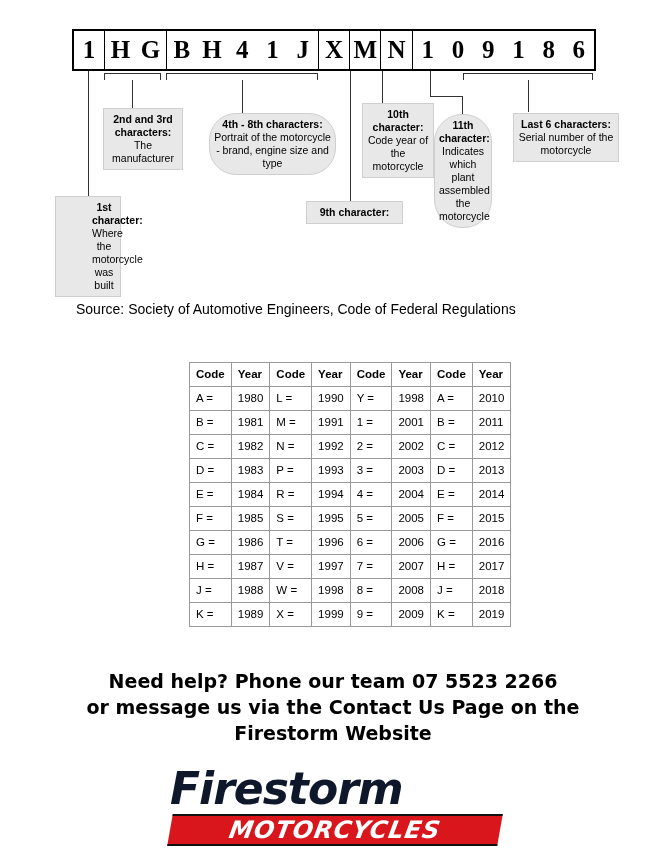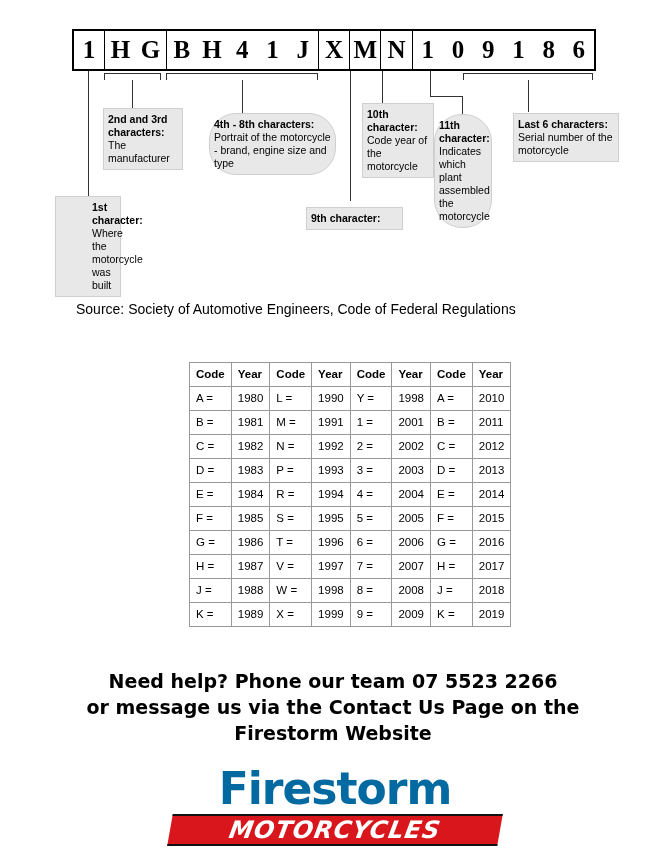--- a/index.html
+++ b/index.html
@@ -58,21 +58,21 @@
     background: #333;
   }
 
   
   .callout {
     position: absolute;
     background: #e8e8e8;
     border: 1px solid #cfcfcf;
     font-size: 10.5px;
     line-height: 13px;
-    text-align: left;
+    text-align: center;
     padding: 4px 4px;
   }
   .callout b { font-weight: bold; }
 
   
   #source {
     position: absolute;
     left: 76px;
     top: 301px;
     font-size: 14px;
@@ -112,25 +112,26 @@
   
   #logo {
     position: absolute;
     left: 170px;
     top: 766px;
     width: 330px;
     height: 82px;
   }
   #logo-top {
     font-family: "DejaVu Sans", sans-serif;
+    font-style: italic;
     font-weight: bold;
     font-size: 44px;
-    color: #0369a1;
+    color: #0f172a;
     letter-spacing: -1px;
-    text-align: center;
+    text-align: left;
     line-height: 46px;
   }
   #logo-bottom {
     margin-top: 2px;
     background: #d8161b;
     color: #ffffff;
     font-family: "DejaVu Sans", sans-serif;
     font-style: italic;
     font-weight: bold;
     font-size: 24px;
@@ -198,21 +199,21 @@
 <div class="callout" style="left:103px; top:108px; width:80px;">
   <b>2nd and 3rd characters:</b><br>
   <span>The manufacturer</span>
 </div>
 
 <div class="callout" style="left:209px; top:113px; width:127px;border-radius:27px;">
   <b>4th - 8th characters:</b><br>
   <span>Portrait of the motorcycle - brand, engine size and type</span>
 </div>
 
-<div class="callout" style="left:306px; top:201px; width:97px;margin-top:6px;">
+<div class="callout" style="left:306px; top:201px; width:97px;">
   <b>9th character:</b><br>
 </div>
 
 <div class="callout" style="left:362px; top:103px; width:72px;">
   <b>10th character:</b><br>
   <span>Code year of the motorcycle</span>
 </div>
 
 <div class="callout" style="left:434px; top:114px; width:58px;border-radius:28px;">
   <b>11th character:</b><br>

